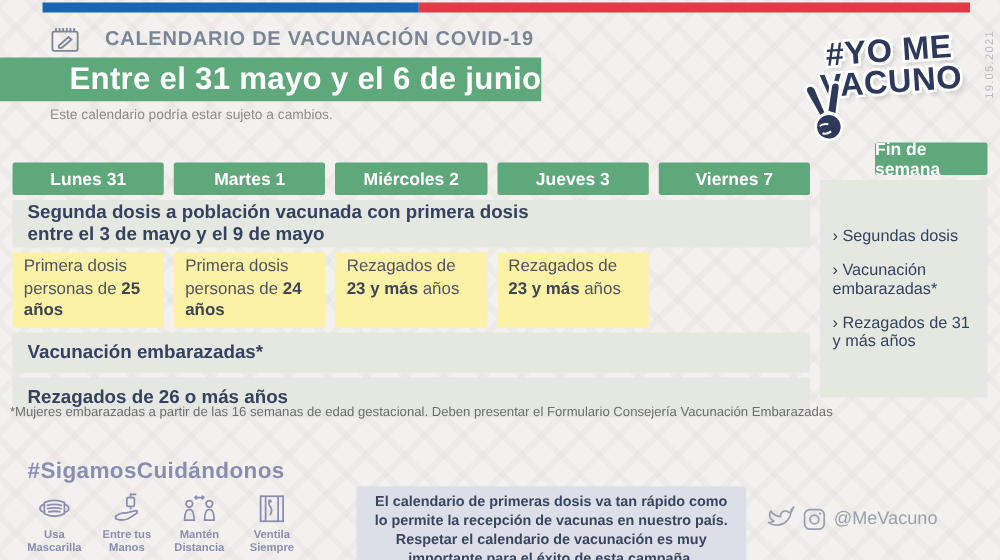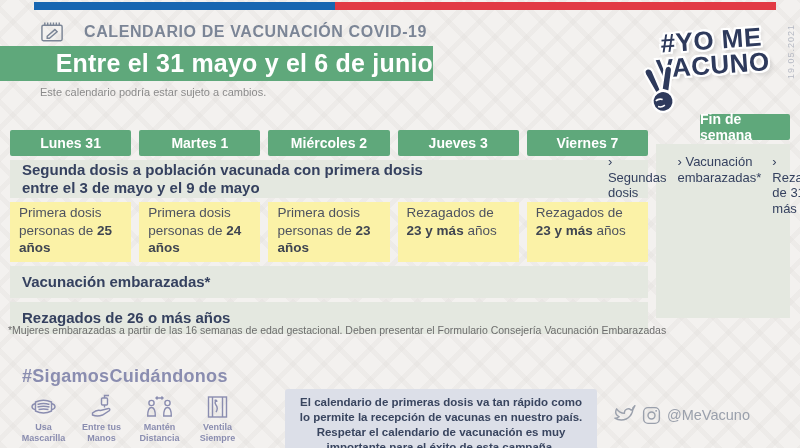--- a/index.html
+++ b/index.html
@@ -43,21 +43,21 @@
   .tab{background:var(--green);border-radius:2px;color:#fff;font-weight:bold;font-size:14px;
     display:flex;align-items:center;justify-content:center;}
   .wide{grid-column:1/-1;background:var(--row_bg);color:var(--navy);font-weight:bold;
     font-size:15px;line-height:1.2;padding:3px 12px;display:flex;flex-direction:column;justify-content:center;}
   .cell{background:var(--yellow);padding:2px 9px;font-size:13.5px;line-height:1.3;color:#4e5360;}
   .cell b{color:#3f4551;}
   
   .weekend{position:absolute;top:114px;left:656px;width:134px;}
   .weekend .tab{height:26px;margin-left:44px;}
   .weekend .panel{margin-top:4px;height:174px;background:var(--row_bg);padding:10px 10px;
-    display:flex;flex-direction:row;justify-content:center;gap:11px;
+    display:flex;flex-direction:column;justify-content:center;gap:11px;
     color:var(--navy);font-size:13px;line-height:1.2;}
   .footnote{position:absolute;top:324px;left:8px;font-size:10.5px;color:#6d6d6d;}
   
   .hashtag{position:absolute;top:366px;left:22px;font-size:18px;font-weight:bold;color:var(--violet);letter-spacing:.3px;}
   .tips{position:absolute;top:394px;left:16px;display:flex;gap:3px;}
   .tip{width:55px;text-align:center;color:var(--violet);}
   .tip .lbl{font-size:9px;font-weight:bold;line-height:1.2;margin-top:2px;}
   .notice{position:absolute;top:389px;left:285px;width:312px;min-height:49px;background:var(--notice_bg);
     border-radius:3px;padding:6px 9px;color:#39455f;font-size:11.5px;line-height:1.3;text-align:center;font-weight:bold;}
   .social{position:absolute;top:404px;left:612px;display:flex;align-items:center;gap:5px;color:var(--social_gray);}
@@ -119,23 +119,20 @@
       <div>entre el 3 de mayo y el 9 de mayo</div>
     </div>
 
     <div class="cell">
       <span>Primera dosis personas de </span><b>25 años</b><span></span>
     </div>
     <div class="cell">
       <span>Primera dosis personas de </span><b>24 años</b><span></span>
     </div>
     <div class="cell">
-      <span>Primera dosis personas de </span><b>23 años</b><span></span>
-    </div>
-    <div class="cell">
       <span>Rezagados de </span><b>23 y más</b><span> años</span>
     </div>
     <div class="cell">
       <span>Rezagados de </span><b>23 y más</b><span> años</span>
     </div>
 
     <div class="wide">
       <div>Vacunación embarazadas*</div>
     </div>
     <div class="wide">

